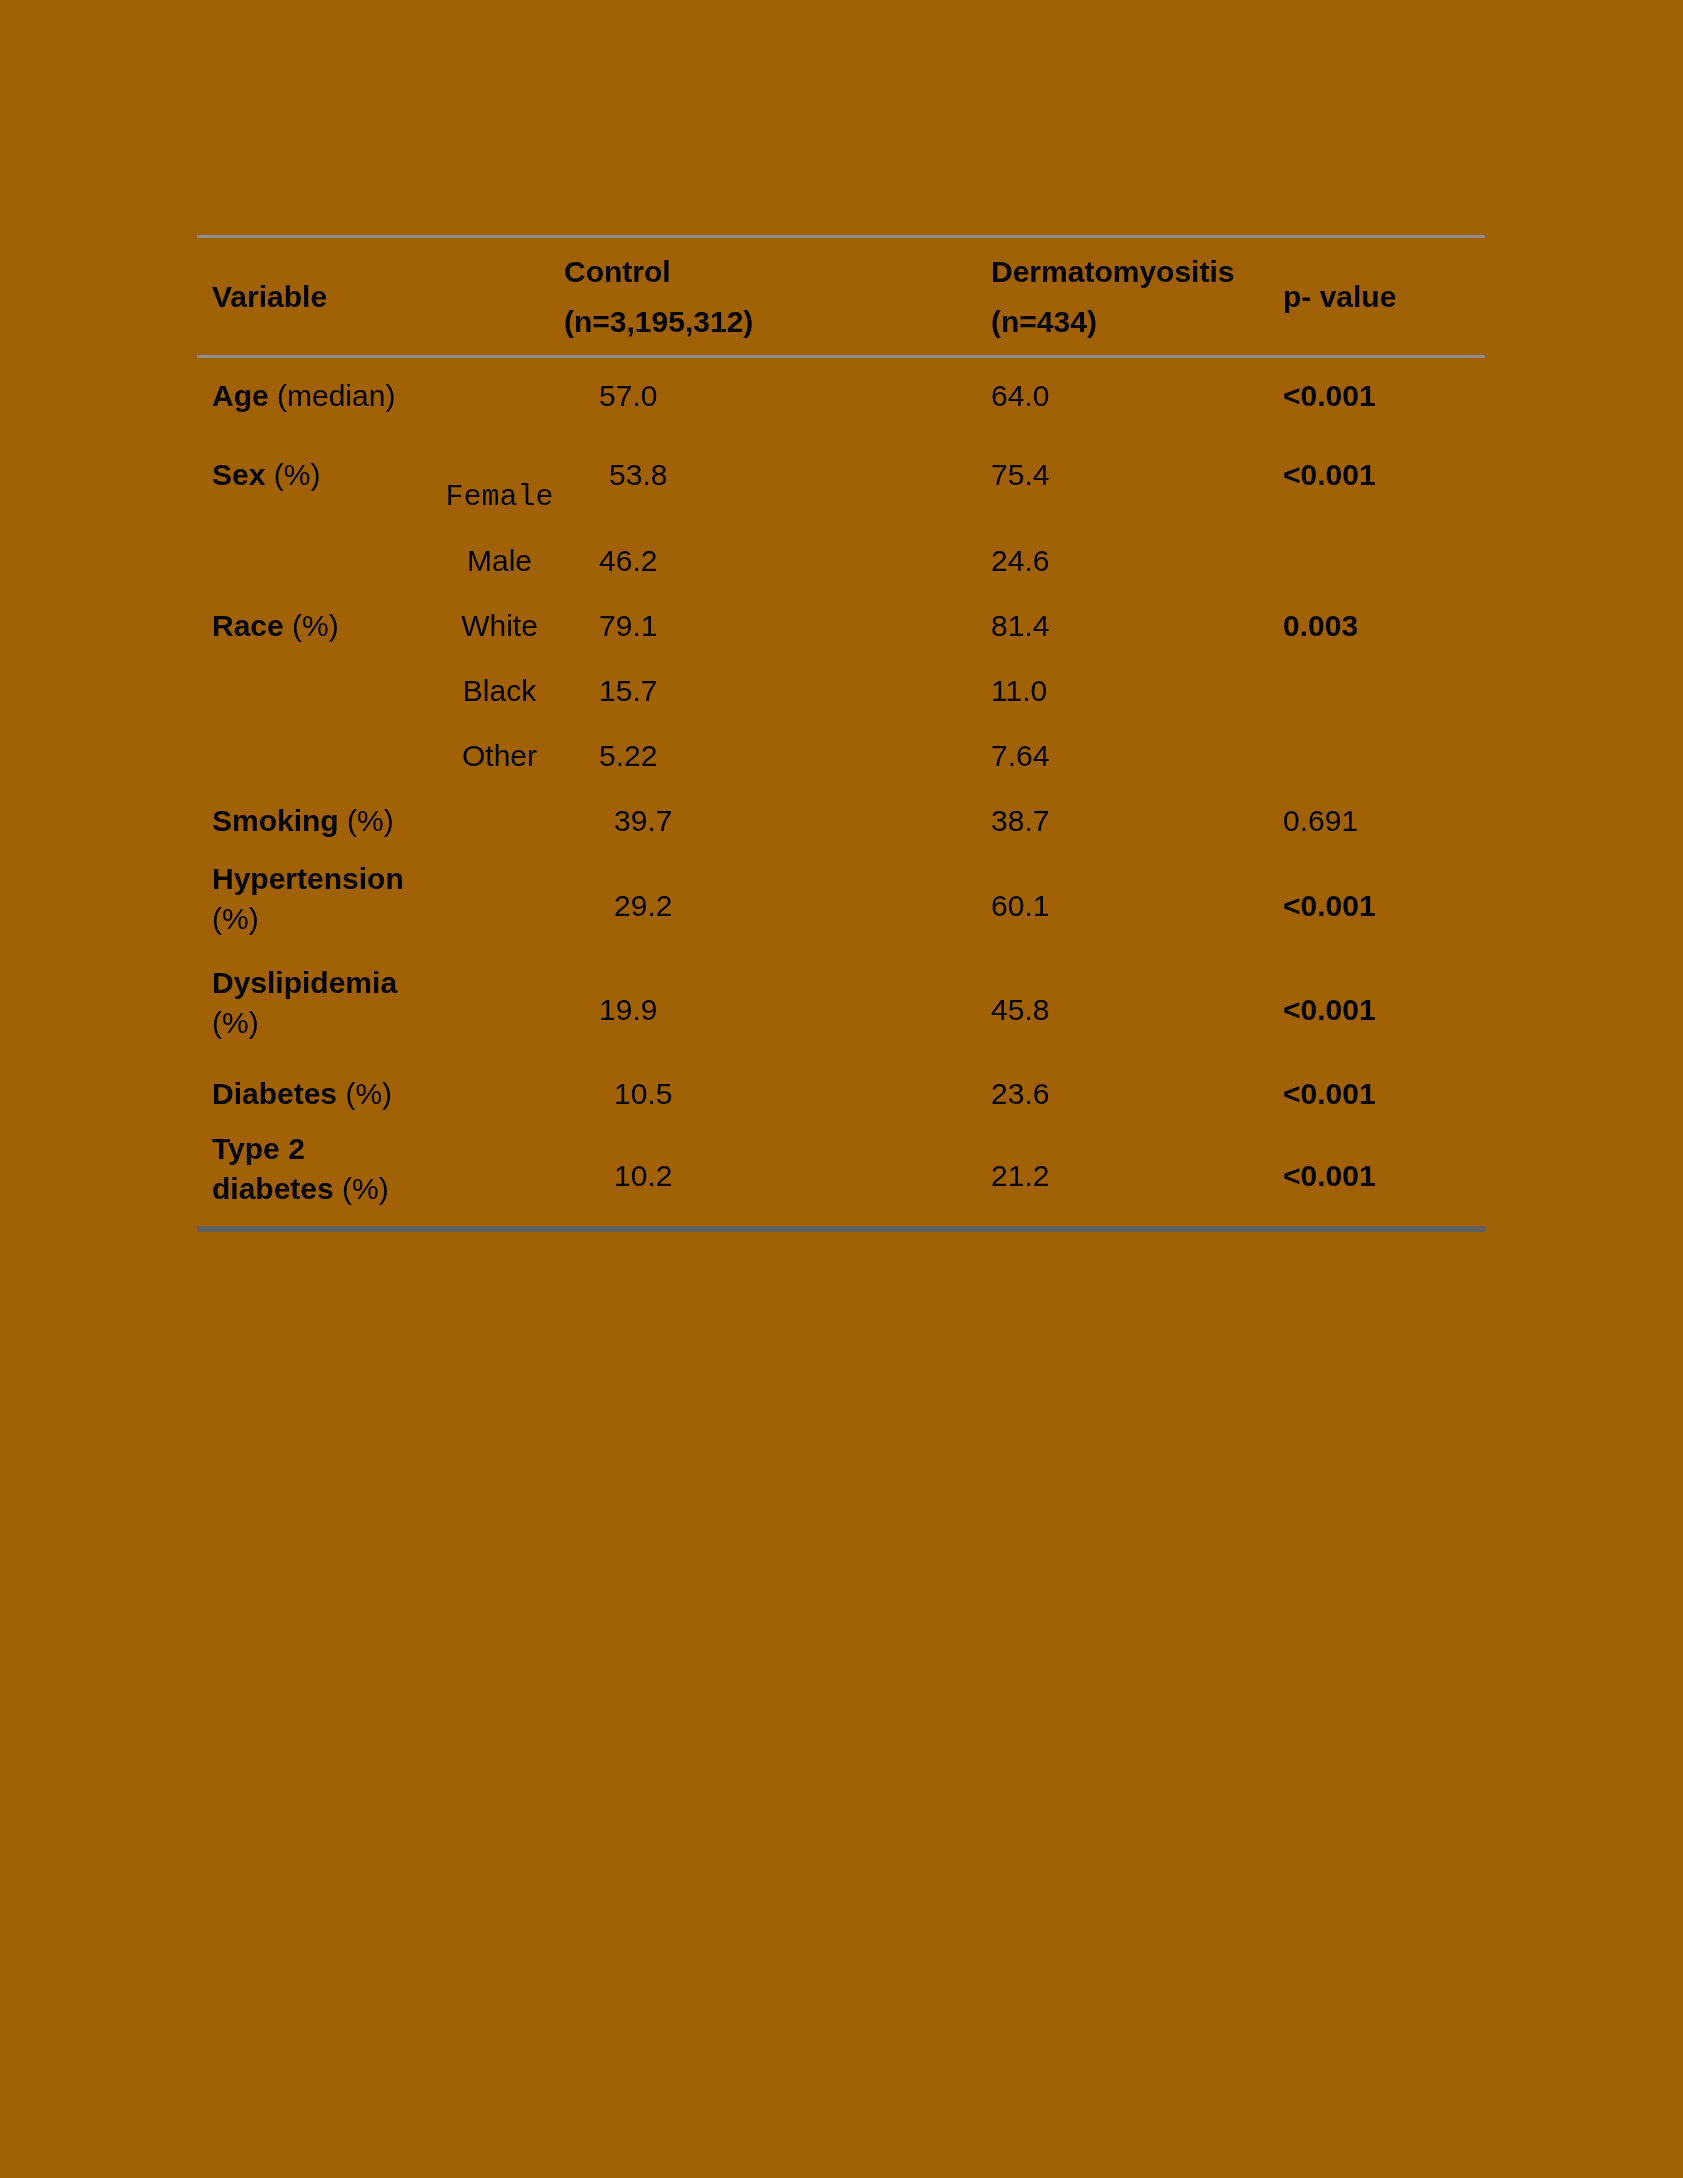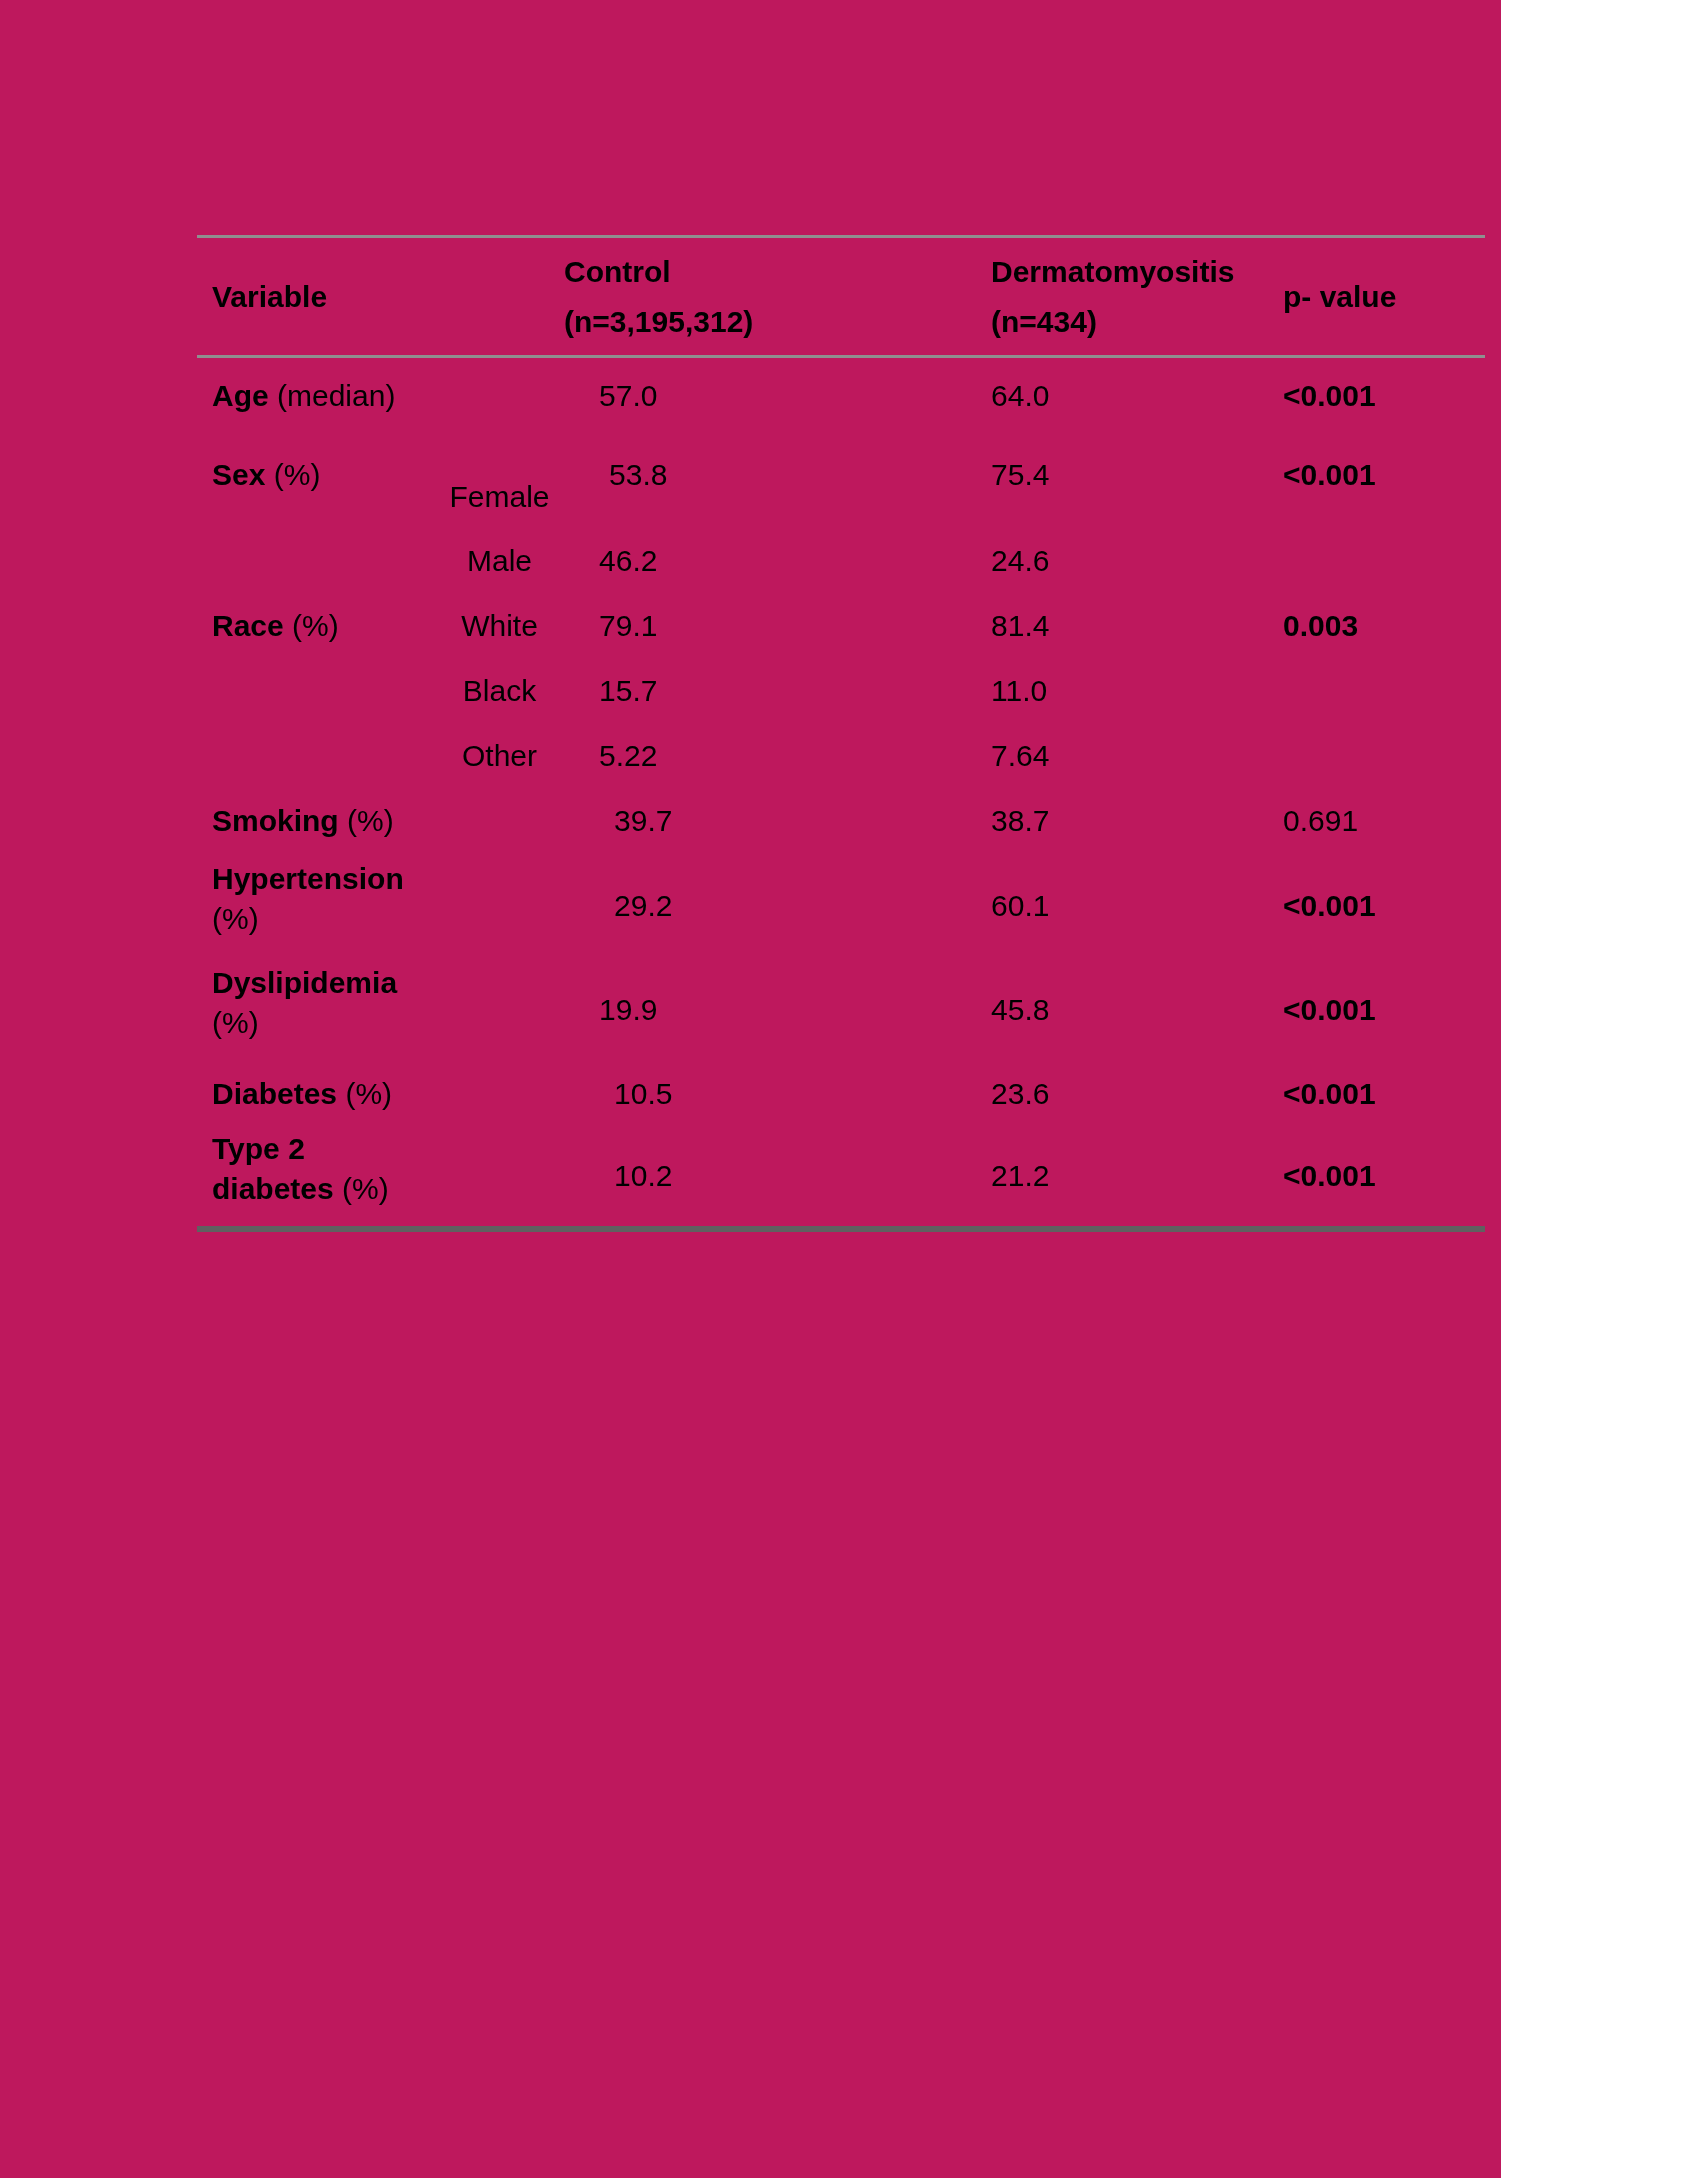--- a/index.html
+++ b/index.html
@@ -3,23 +3,23 @@
 <meta charset="utf-8">
 <style>
   html,body{margin:0;padding:0;}
   body{
     font-family:"Liberation Sans","DejaVu Sans",sans-serif;
     color:#000;
     background:#fff;
   }
   .page{
     position:relative;
-    width:1501px;
+    width:1683px;
     height:2178px;
-    background:#be185d;
+    background:#a16207;
     overflow:hidden;
   }
   .tablewrap{
     position:absolute;
     left:197px;
     top:235px;
     width:1287px;
   }
   table.tbl{
     width:1287px;
@@ -70,21 +70,21 @@
 
   
   tr.tall td.c1{padding-bottom:14px;margin-top:7px;}
 
   
   tr.sex-row td{vertical-align:top;}
   tr.sex-row td.c1,
   tr.sex-row td.c3,
   tr.sex-row td.c4,
   tr.sex-row td.c5{padding-top:22px;}
-  tr.sex-row td.c2{padding-top:44px;}
+  tr.sex-row td.c2{padding-top:44px;font-family:Liberation Mono, monospace;}
 
   .footnote{
     position:absolute;
     left:210px;
     top:1414px;
     font-size:30px;
     line-height:36px;
   }
 </style>
 </head>

